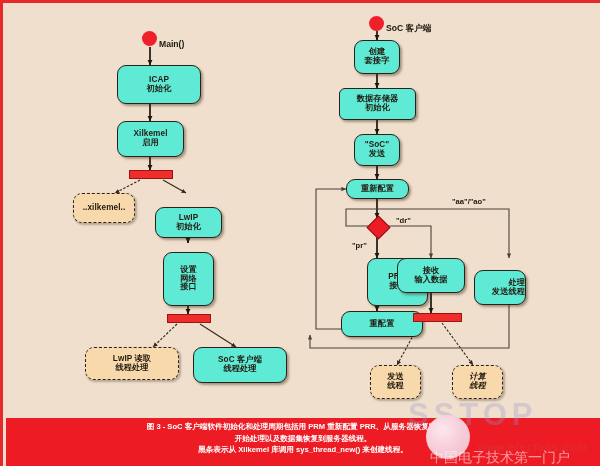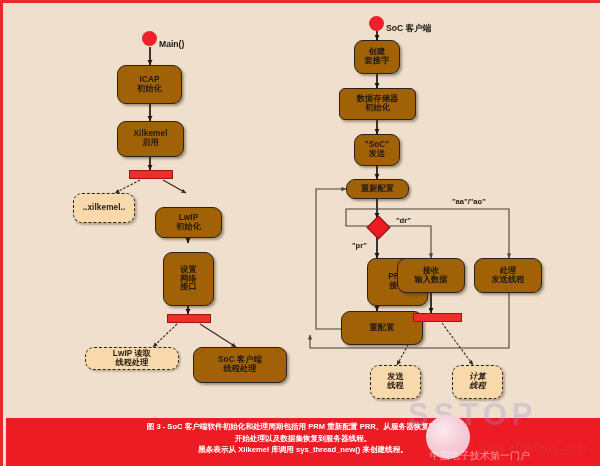--- a/index.html
+++ b/index.html
@@ -28,21 +28,21 @@
     position: absolute;
     left: 0; top: 0;
     width: 600px;
     height: 466px;
   }
   .node {
     position: absolute;
     box-sizing: border-box;
     border: 1.4px solid #2a2218;
     border-radius: 9px;
-    background: #a16207;
+    background: #5eead4;
     color: #231a10;
     display: flex;
     flex-direction: column;
     align-items: center;
     justify-content: center;
     text-align: center;
     line-height: 1.08;
     font-size: 8.2px;
     font-weight: bold;
     letter-spacing: 0.1px;
@@ -149,21 +149,21 @@
     left: 76px; top: 48px;
     font-size: 10.5px;
     font-weight: bold;
     color: #e02a33;
     letter-spacing: 1px;
     white-space: nowrap;
   }
   .wm-cn {
     position: absolute;
     left: 28px; top: 56px;
-    font-size: 10px;
+    font-size: 14px;
     color: rgba(255,255,255,0.55);
     white-space: nowrap;
   }
 </style>
 </head>
 <body>
 
 <div id="page">
 
   <svg id="svg-layer" viewBox="0 0 600 466" xmlns="http://www.w3.org/2000/svg">
@@ -222,21 +222,21 @@
     <line x1="439" y1="320" x2="470" y2="362" stroke="#33281c" stroke-width="1.1" stroke-dasharray="2.5,1.6" marker-end="url(#ahs)"></line>
 
     <path d="M 341,326 L 313,326 L 313,186 L 343,186" fill="none" stroke="#4b4238" stroke-width="1.1" marker-end="url(#ahg)"></path>
 
     <path d="M 506,290 L 506,345 L 307,345 L 307,332" fill="none" stroke="#4b4238" stroke-width="1.1" marker-end="url(#ahg)"></path>
   </svg>
 
   <div class="start-dot" style="left:139px; top:28px;"></div>
   <div class="start-label" style="left:156px; top:36px;">Main()</div>
 
-  <div class="node" style="left:114px; top:62px; width:65px; height:39px;">
+  <div class="node" style="left:114px; top:62px; width:84px; height:39px;">
     <span class="ln">ICAP</span>
     <span class="ln">初始化</span>
   </div>
 
   <div class="node" style="left:114px; top:118px; width:67px; height:36px;">
     <span class="ln">Xilkemel</span>
     <span class="ln">启用</span>
   </div>
 
   <div class="fork-bar" style="left:126px; top:167px; width:42px;"></div>
@@ -251,21 +251,21 @@
   </div>
 
   <div class="node" style="left:160px; top:240px; width:51px; height:54px;margin-top:9px;">
     <span class="ln">设置</span>
     <span class="ln">网络</span>
     <span class="ln">接口</span>
   </div>
 
   <div class="fork-bar" style="left:164px; top:311px; width:42px;"></div>
 
-  <div class="node dashed" style="left:82px; top:344px; width:94px; height:23px;border-radius:9px;">
+  <div class="node dashed" style="left:82px; top:344px; width:94px; height:33px;border-radius:9px;">
     <span class="ln">LwIP 读取</span>
     <span class="ln">线程处理</span>
   </div>
 
   <div class="node" style="left:190px; top:344px; width:94px; height:36px;">
     <span class="ln">SoC 客户端</span>
     <span class="ln">线程处理</span>
   </div>
 
   <div class="start-dot" style="left:366px; top:13px;"></div>
@@ -299,26 +299,26 @@
   <div class="node" style="left:364px; top:255px; width:61px; height:48px;">
     <span class="ln">PRM</span>
     <span class="ln">接收</span>
   </div>
 
   <div class="node" style="left:394px; top:255px; width:68px; height:35px;">
     <span class="ln">接收</span>
     <span class="ln">输入数据</span>
   </div>
 
-  <div class="node" style="left:471px; top:255px; width:68px; height:35px;">
+  <div class="node" style="left:471px; top:267px; width:52px; height:35px;align-items:flex-end;">
     <span class="ln">处理</span>
     <span class="ln">发送线程</span>
   </div>
 
-  <div class="node" style="left:338px; top:308px; width:82px; height:34px;">
+  <div class="node" style="left:338px; top:308px; width:82px; height:26px;">
     <span class="ln">重配置</span>
   </div>
 
   <div class="fork-bar" style="left:410px; top:310px; width:47px;"></div>
 
   <div class="node dashed" style="left:367px; top:362px; width:51px; height:34px;">
     <span class="ln">发送</span>
     <span class="ln">线程</span>
   </div>
 

